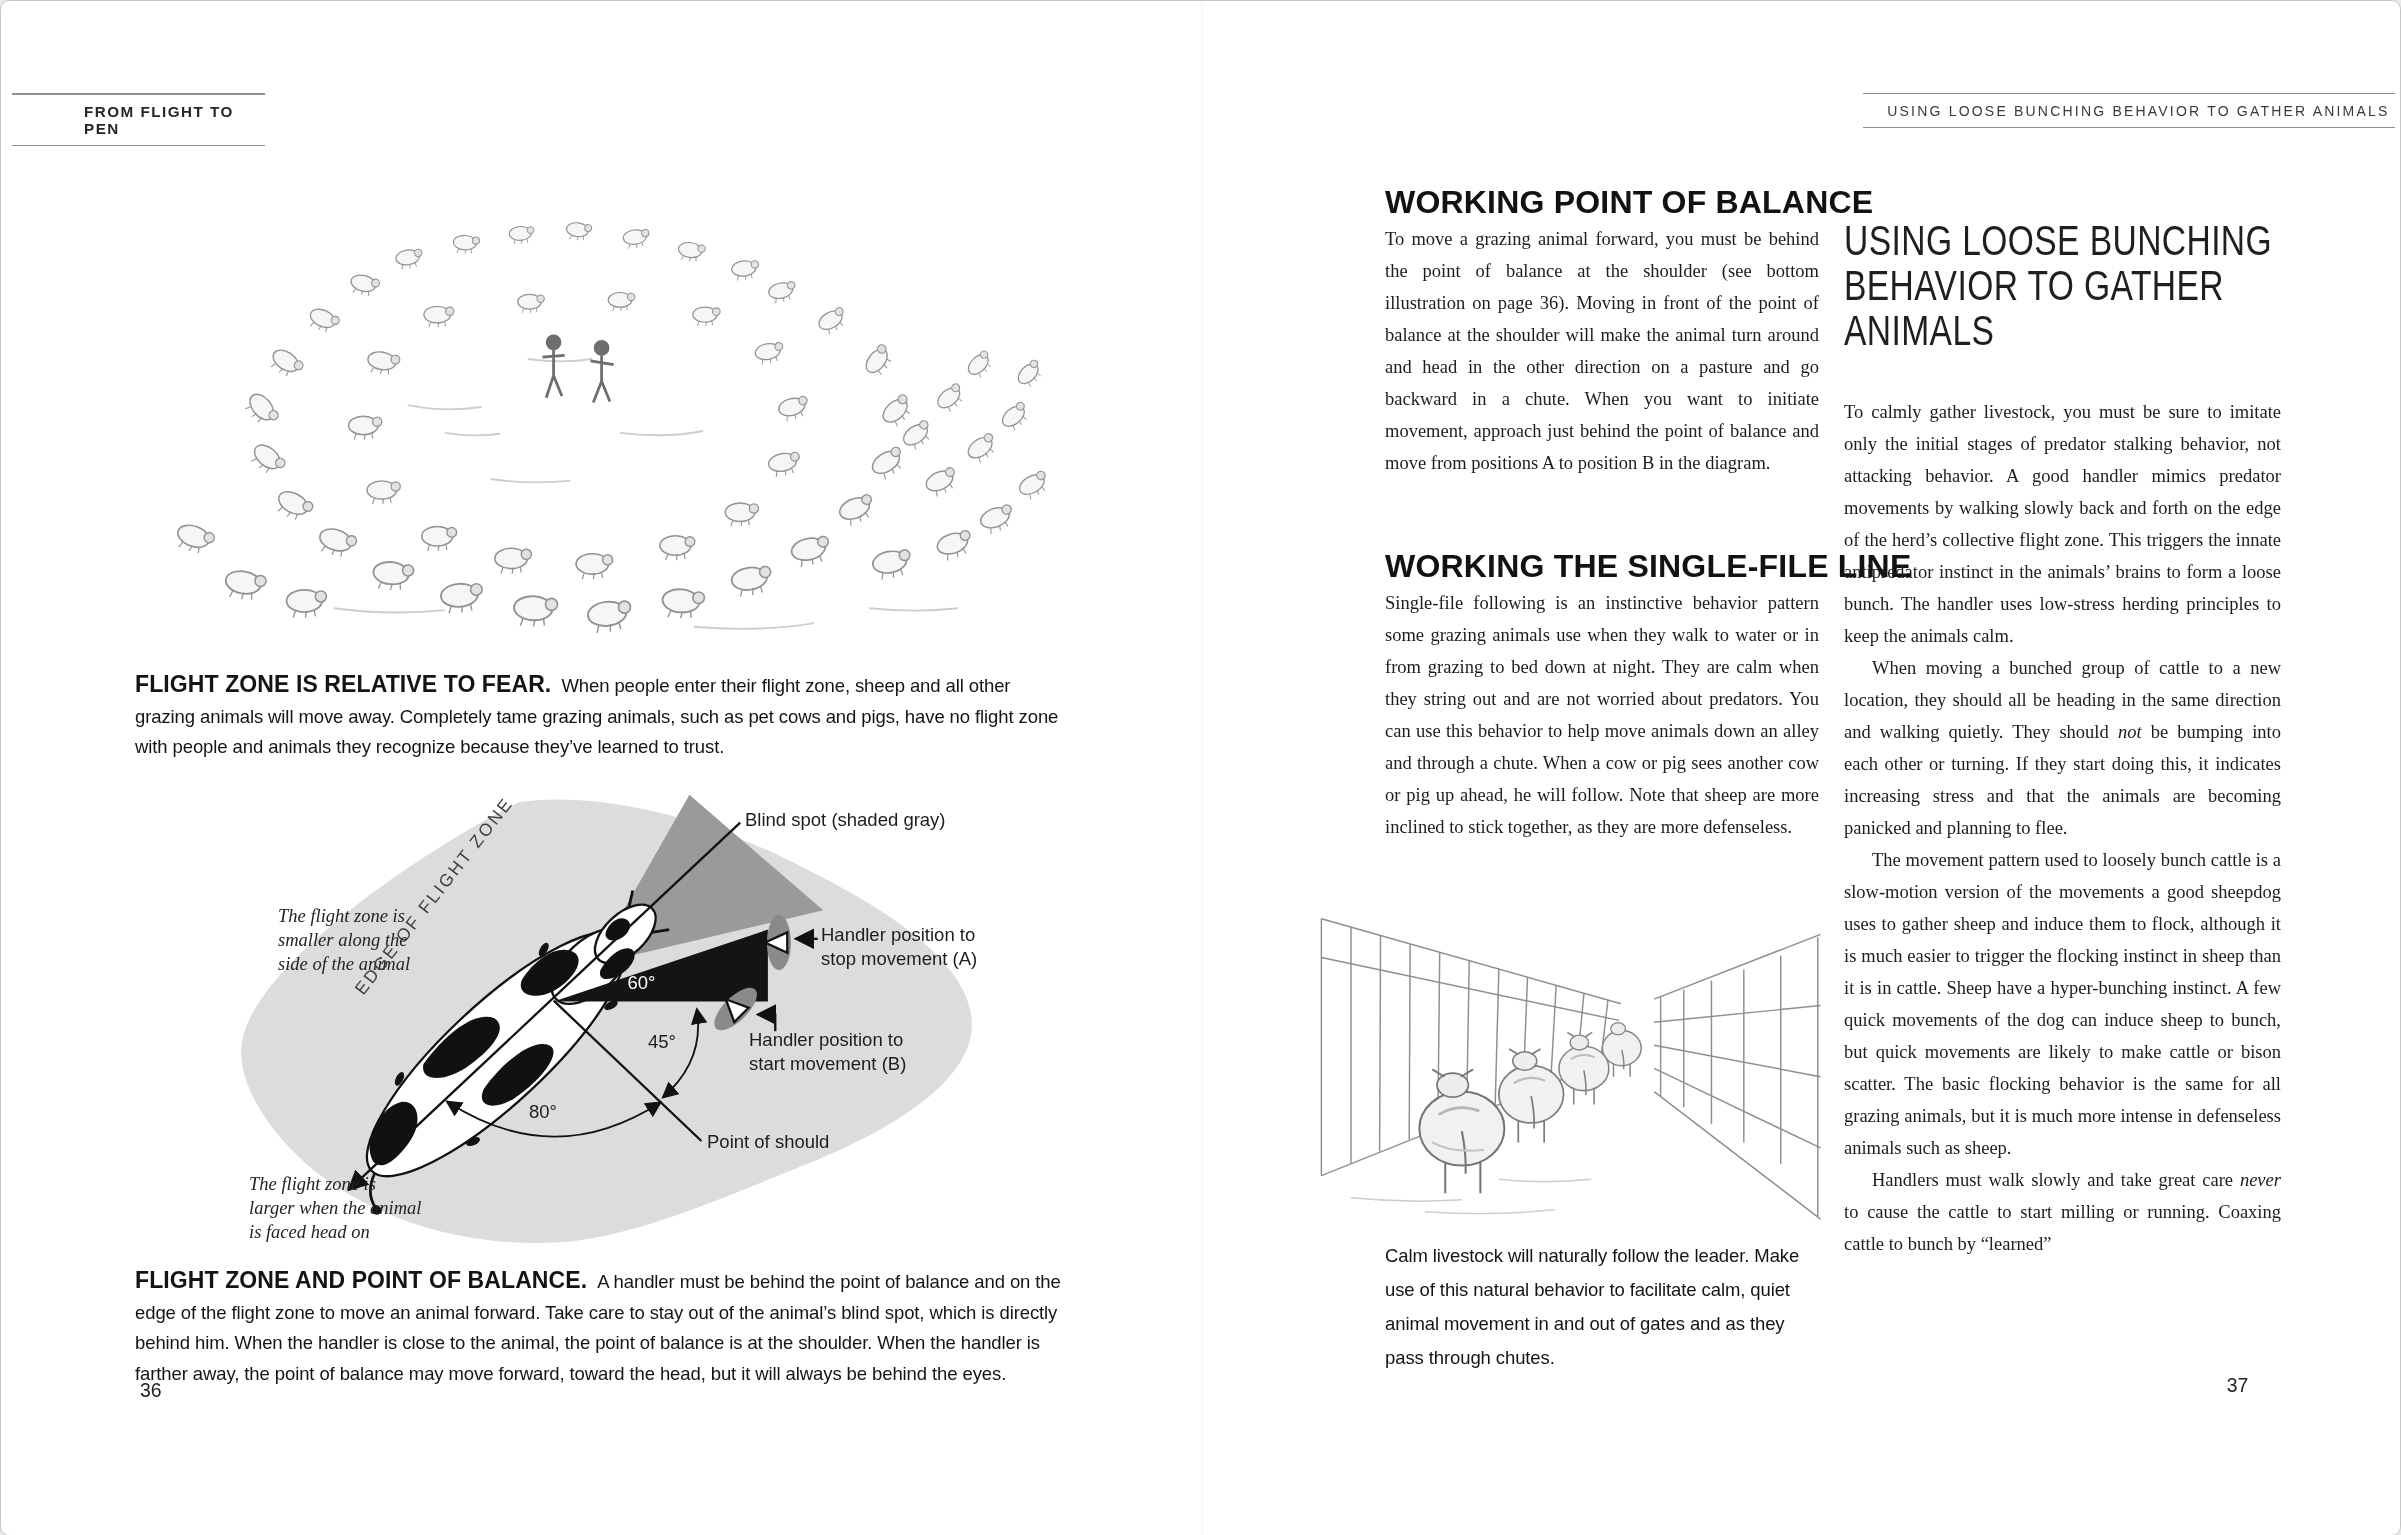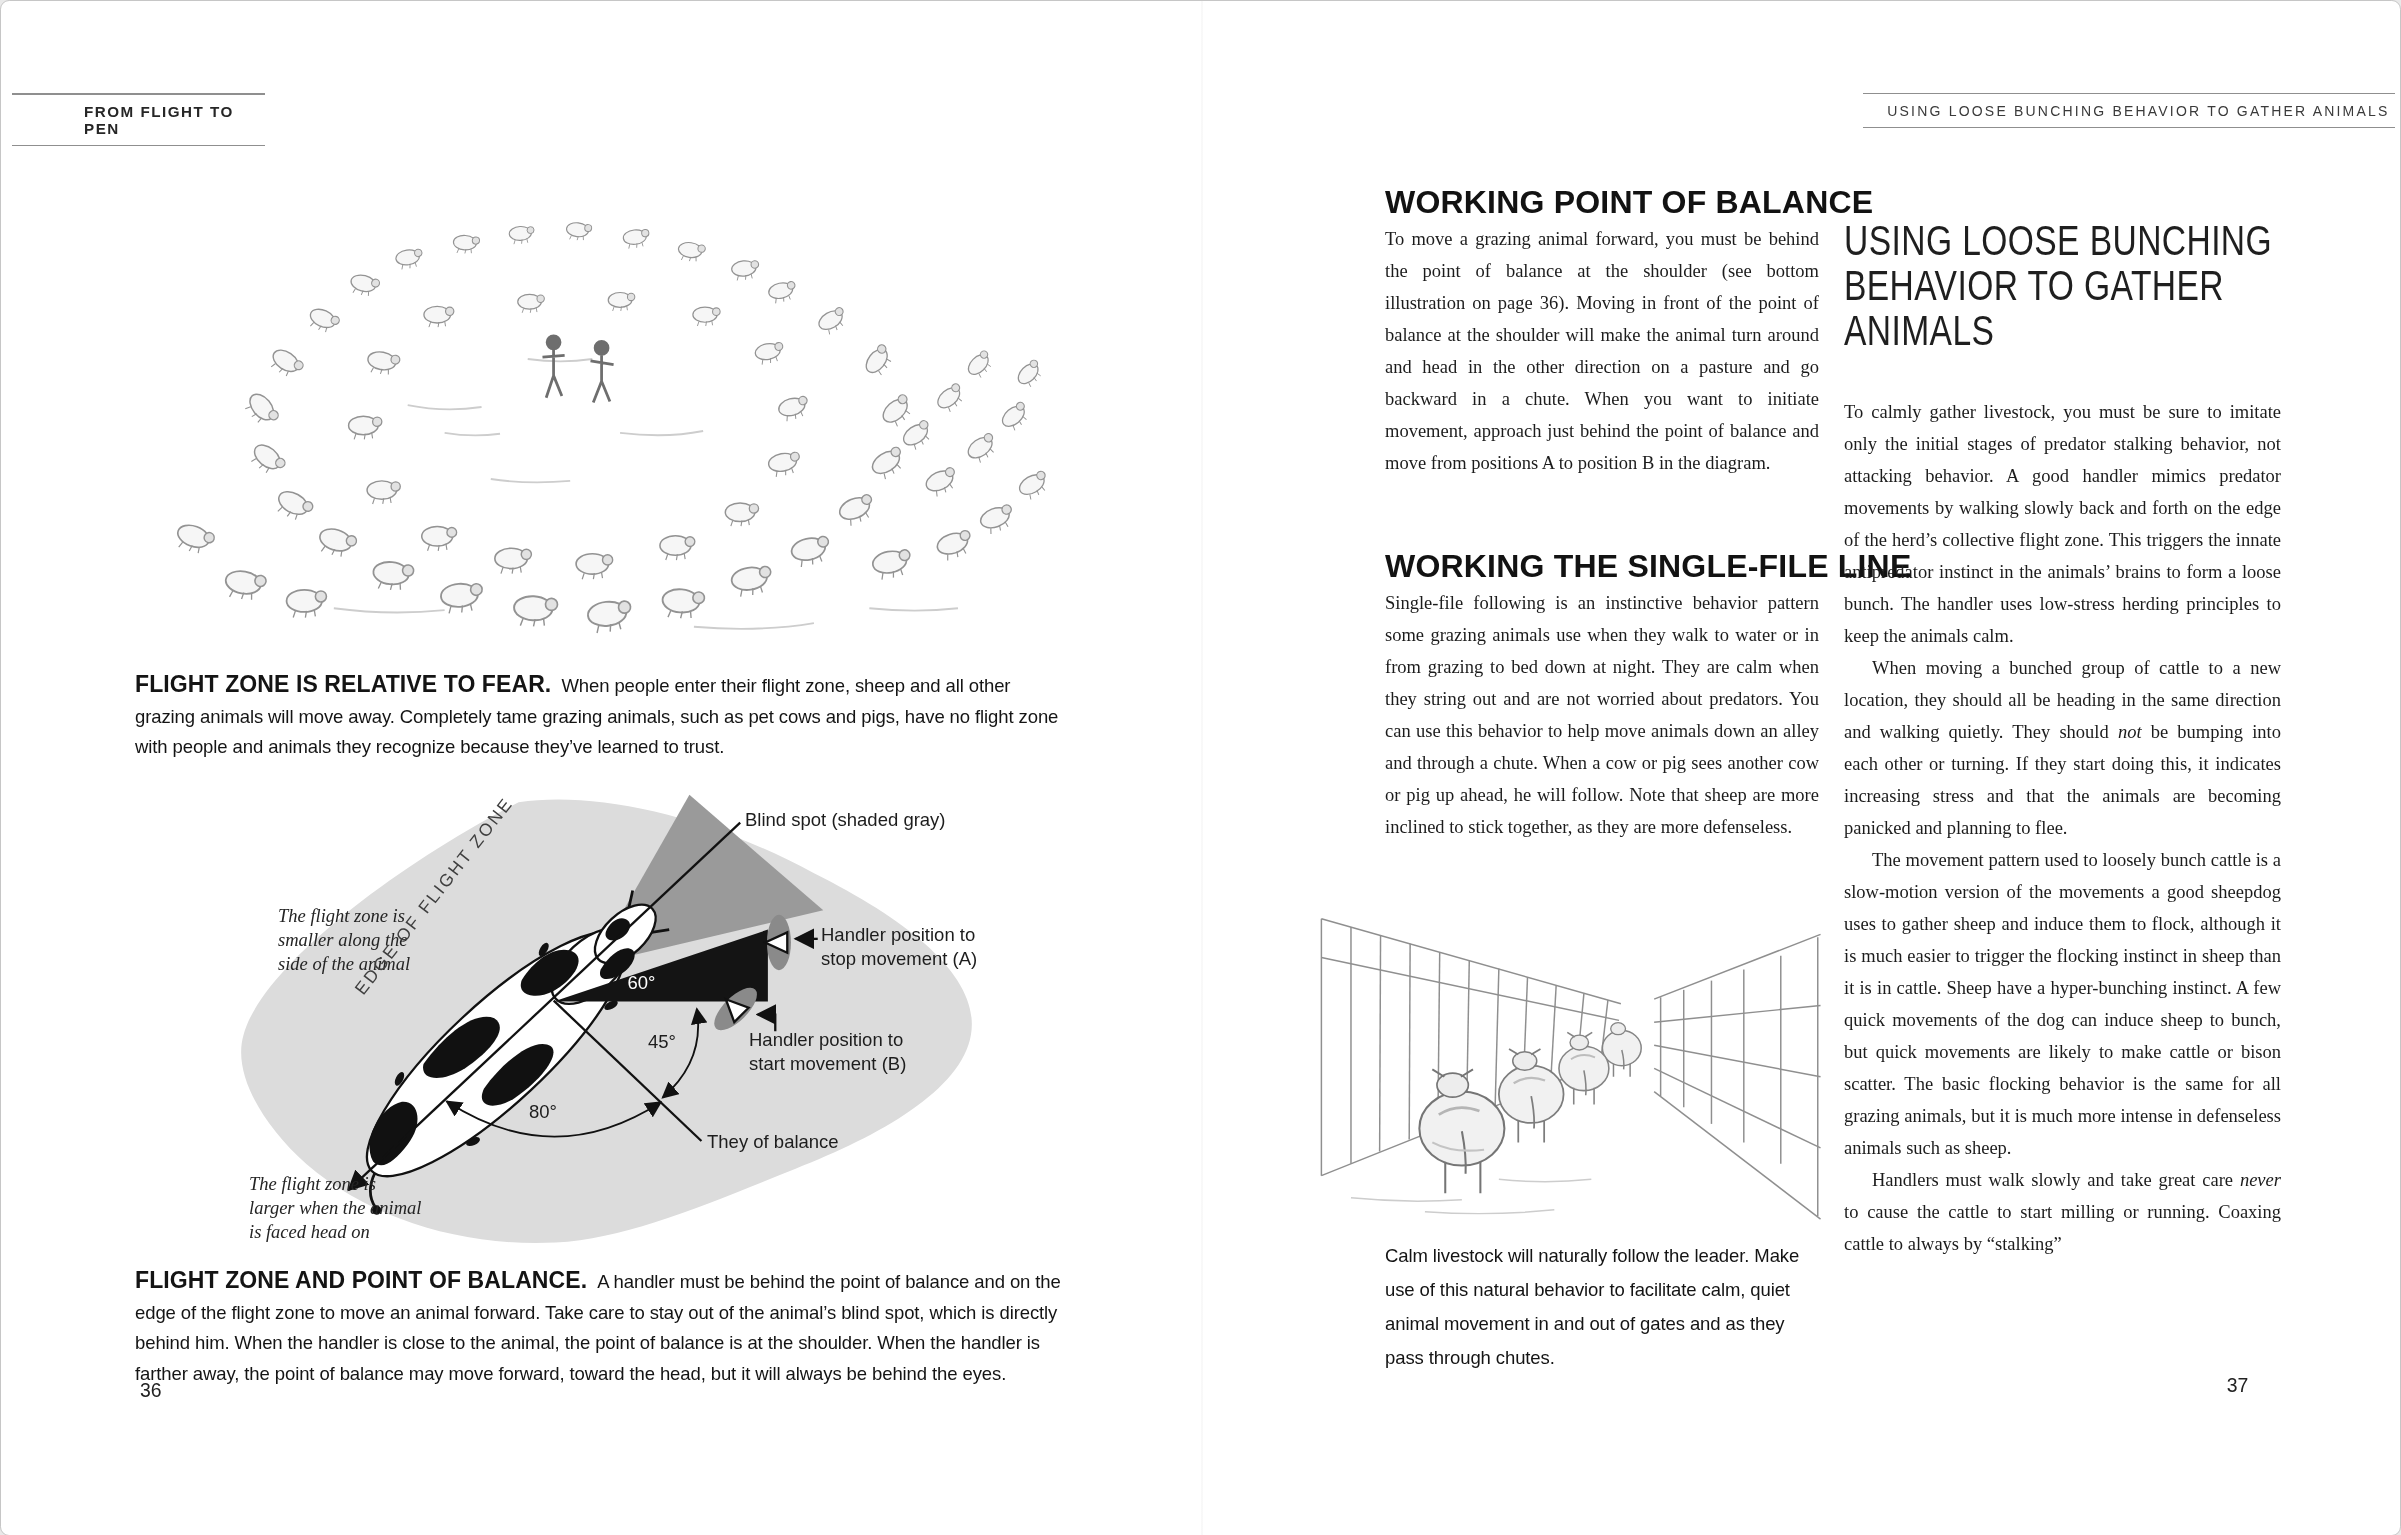--- a/index.html
+++ b/index.html
@@ -202,21 +202,21 @@
 side of the animal</div>
   <div class="dedge" style="left:358px;top:981px">EDGE OF FLIGHT ZONE</div>
   <div class="dlabel" style="left:744px;top:807px">Blind spot (shaded gray)</div>
   <div class="dlabel" style="left:820px;top:922px">Handler position to
 stop movement (A)</div>
   <div class="dlabel" style="left:748px;top:1027px">Handler position to
 start movement (B)</div>
   <div class="dlabel dwhite" style="left:613px;top:970px">60°</div>
   <div class="dlabel" style="left:647px;top:1029px">45°</div>
   <div class="dlabel" style="left:528px;top:1099px">80°</div>
-  <div class="dlabel" style="left:706px;top:1129px">They of balance</div>
+  <div class="dlabel" style="left:706px;top:1129px">Point of should</div>
   <div class="dlabel ditalic" style="left:248px;top:1171px">The flight zone is
 larger when the animal
 is faced head on</div>
 
   <div class="caption" style="left:134px;top:1264px;width:935px">
     <b>FLIGHT ZONE AND POINT OF BALANCE.</b>&nbsp;&nbsp;<span>A handler must be behind the point of balance and on the edge of the flight zone to move an animal forward. Take care to stay out of the animal’s blind spot, which is directly behind him. When the handler is close to the animal, the point of balance is at the shoulder. When the handler is farther away, the point of balance may move forward, toward the head, but it will always be behind the eyes.</span>
   </div>
 
   <div class="pagenum" style="left:139px;top:1378px">36</div>
 
@@ -300,18 +300,18 @@
   <div class="caption" style="left:1384px;top:1238px;width:431px;line-height:34px">Calm livestock will naturally follow the leader. Make use of this natural behavior to facilitate calm, quiet animal movement in and out of gates and as they pass through chutes.</div>
 
   <h1 class="chapter-title" style="left:1843px;top:189px">USING LOOSE BUNCHING
 BEHAVIOR TO GATHER
 ANIMALS</h1>
 
   <div style="position:absolute;left:1843px;top:395px;width:437px">
     <p class="serif"><span>To calmly gather livestock, you must be sure to imitate only the initial stages of predator stalking behavior, not attacking behavior. A good handler mimics predator movements by walking slowly back and forth on the edge of the herd’s collective flight zone. This triggers the innate antipredator instinct in the animals’ brains to form a loose bunch. The handler uses low-stress herding principles to keep the animals calm.</span></p>
     <p class="serif ind"><span>When moving a bunched group of cattle to a new location, they should all be heading in the same direction and walking quietly. They should </span><em>not</em><span> be bumping into each other or turning. If they start doing this, it indicates increasing stress and that the animals are becoming panicked and planning to flee.</span></p>
     <p class="serif ind"><span>The movement pattern used to loosely bunch cattle is a slow-motion version of the movements a good sheepdog uses to gather sheep and induce them to flock, although it is much easier to trigger the flocking instinct in sheep than it is in cattle. Sheep have a hyper-bunching instinct. A few quick movements of the dog can induce sheep to bunch, but quick movements are likely to make cattle or bison scatter. The basic flocking behavior is the same for all grazing animals, but it is much more intense in defenseless animals such as sheep.</span></p>
-    <p class="serif ind"><span>Handlers must walk slowly and take great care </span><em>never</em><span> to cause the cattle to start milling or running. Coaxing cattle to always by “stalking”</span></p>
+    <p class="serif ind"><span>Handlers must walk slowly and take great care </span><em>never</em><span> to cause the cattle to start milling or running. Coaxing cattle to bunch by “learned”</span></p>
   </div>
 
   <div class="pagenum" style="left:2209px;top:1373px;width:55px;text-align:center">37</div>
 </div>
 
 
 </body></html>

